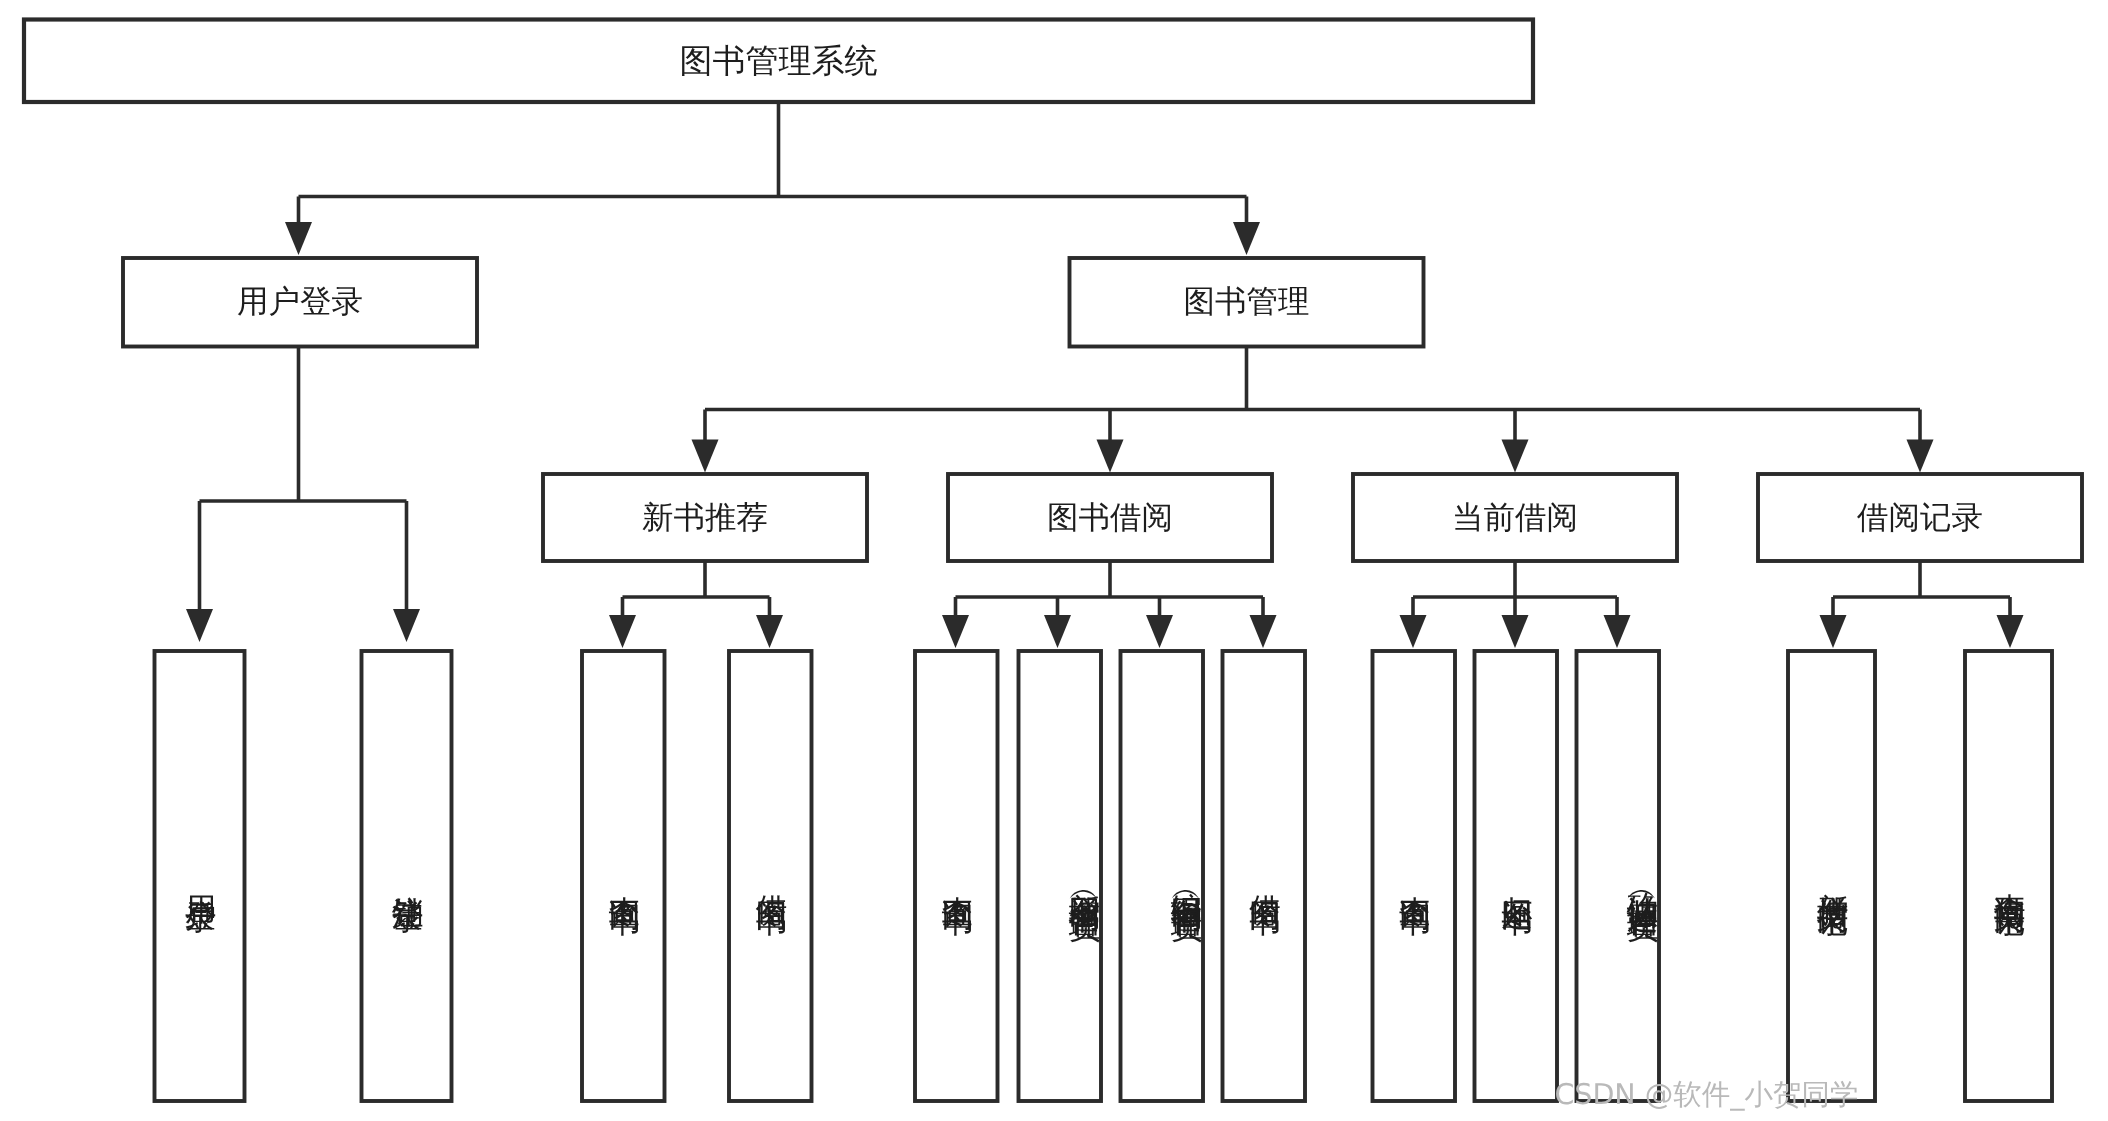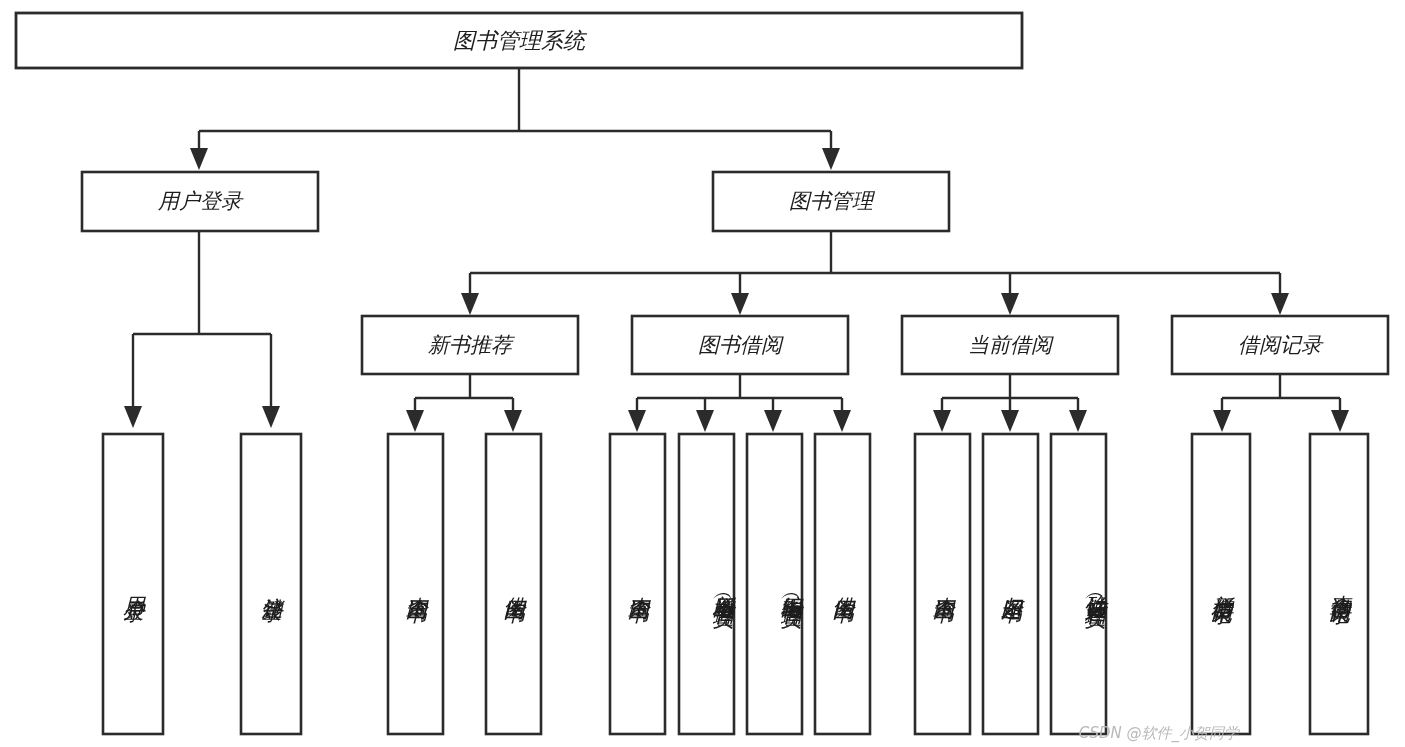--- a/index.html
+++ b/index.html
@@ -12,21 +12,20 @@
     width: 1405px;
     height: 747px;
     overflow: hidden;
     font-family: "DejaVu Sans", "Liberation Sans", sans-serif;
   }
   #diagram-root {
     position: relative;
     width: 1247px;
     height: 747px;
     background: #ffffff;
-    font-style: italic;
   }
   svg#tree-svg {
     position: absolute;
     left: 0;
     top: 0;
     width: 1405px;
     height: 747px;
     display: block;
   }
   .node-box {
@@ -86,21 +85,21 @@
   .v-label.top {
     display: flex;
     align-items: flex-start;
     justify-content: center;
   }
   .watermark {
     position: absolute;
     right: 8px;
     bottom: 4px;
     font-family: "DejaVu Sans", "Liberation Sans", sans-serif;
-    font-size: 15px;
+    font-size: 19px;
     color: #b9b9b9;
     white-space: nowrap;
     user-select: none;
   }
 </style>
 </head>
 <body>
 
 <div id="diagram-root">
 

